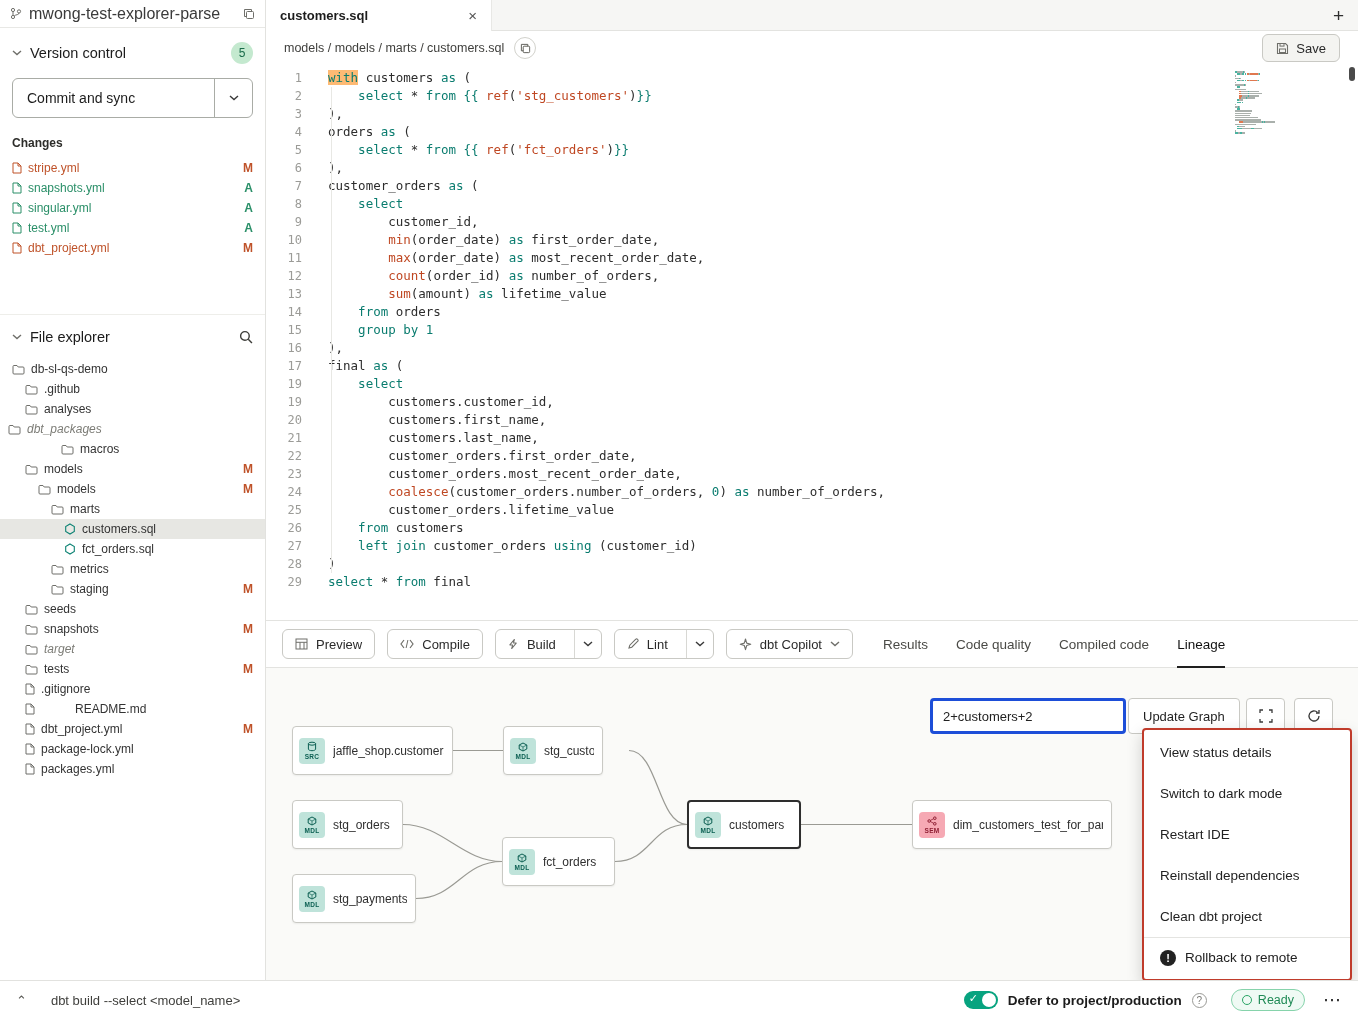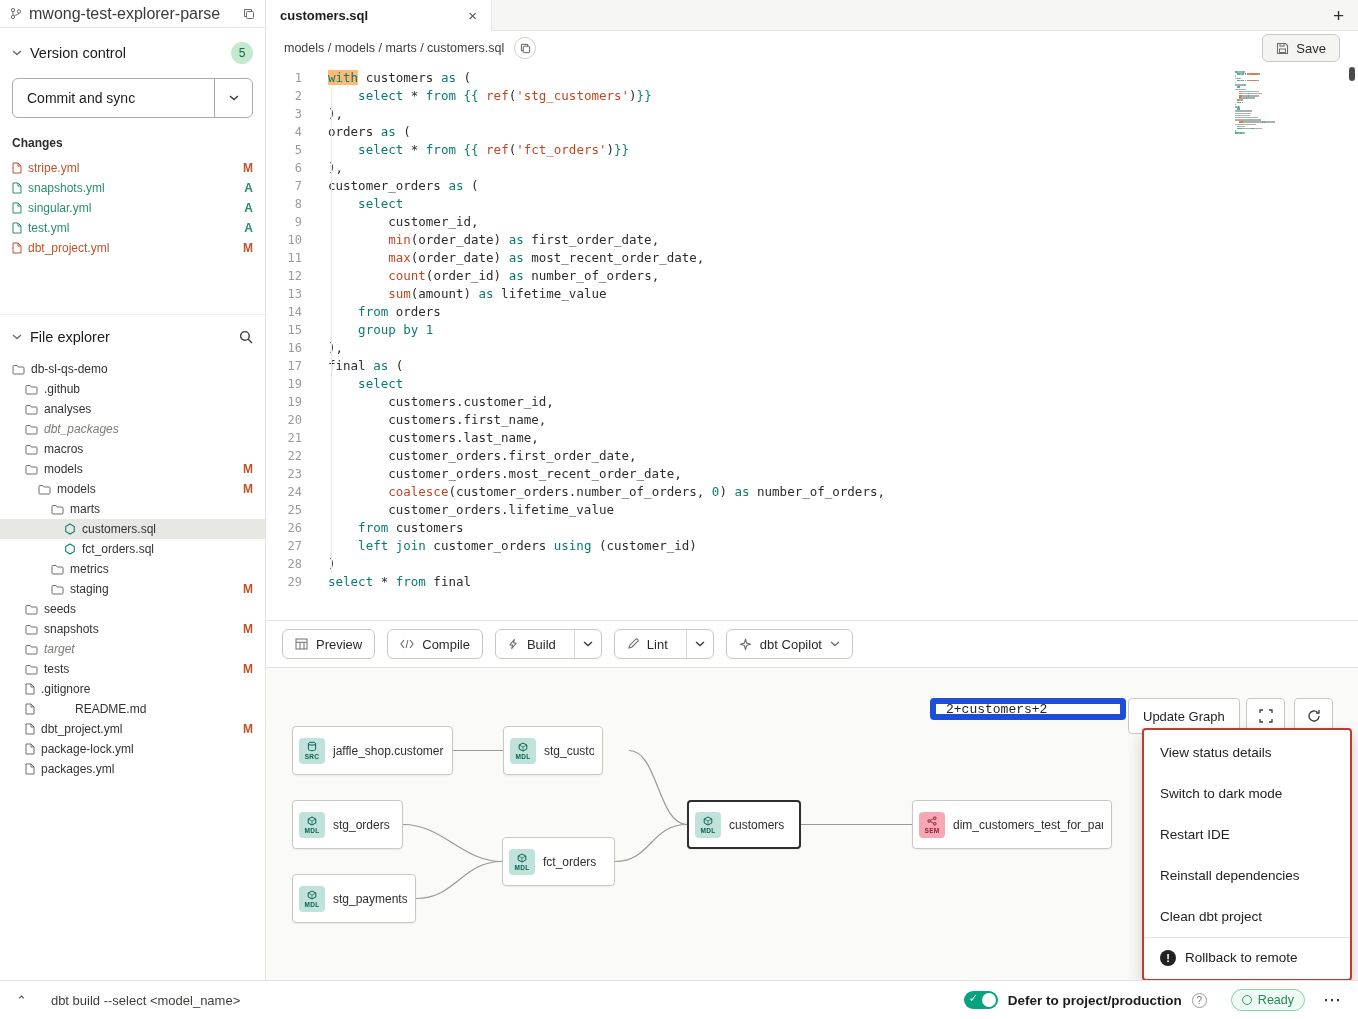--- a/index.html
+++ b/index.html
@@ -81,22 +81,22 @@
   .lineage{position:relative;height:312px;background:#fafaf8;overflow:hidden}
   #edges{position:absolute;left:0;top:0}
   .lnode{position:absolute;height:49px;background:#fff;border:1px solid #c9c9c4;border-radius:4px;display:flex;align-items:center;
     gap:8px;padding:0 8px 0 6px;box-shadow:0 1px 2px rgba(0,0,0,.06);font-size:12px;color:#2f2f2f;cursor:pointer}
   .lnode.hl{border:2px solid #2e2e2e}
   .nbadge{width:26px;height:26px;border-radius:4px;display:flex;flex-direction:column;align-items:center;justify-content:center;gap:1px;flex:none}
   .nbadge.SRC,.nbadge.MDL{background:#bfe3da;color:#0b5f52}
   .nbadge.SEM{background:#f6a9b4;color:#8f1f33}
   .btxt{font-size:6.5px;font-weight:700;letter-spacing:.3px}
   .nlabel{white-space:nowrap;overflow:hidden}
-  .lsearch{position:absolute;left:664px;top:30px;width:196px;height:22px;border:6px solid #1d4ed8;border-radius:4px;
-    padding:0 10px;font-size:13px;background:#fff;color:#222;font-family:Liberation Mono, monospace}
+  .lsearch{position:absolute;left:664px;top:30px;width:196px;height:36px;border:3px solid #1d4ed8;border-radius:4px;
+    padding:0 10px;font-size:13px;background:#fff;color:#222;font-family:Liberation Sans, sans-serif}
   .update-btn{position:absolute;left:862px;top:30px;height:36px;padding:0 14px;border:1px solid #c9c9c4;border-radius:4px;
     background:#fff;font-size:13px;color:#1f1f1f;cursor:pointer;font-family:inherit}
   .icon-btn{position:absolute;top:30px;width:39px;height:36px;border:1px solid #c9c9c4;border-radius:4px;background:#fff;
     display:flex;align-items:center;justify-content:center;color:#3a3a3a;cursor:pointer}
   .icon-btn.fs{left:980px}
   .icon-btn.rf{left:1028px}
   .ctx-menu{position:absolute;left:876px;top:60px;width:210px;background:#fff;border:2px solid #c03b2b;border-radius:4px;
     box-shadow:0 6px 16px rgba(0,0,0,.18);z-index:5;padding:2px 0}
   .menu-item{height:41px;display:flex;align-items:center;gap:9px;padding:0 16px;font-size:13.5px;color:#222;cursor:pointer}
   .menu-item.sep{border-top:1px solid #e4e4e1;height:40px}
@@ -249,29 +249,29 @@
           <span class="tree-label">.github</span>
         </div>
         <div class="tree-row" style="padding-left: 25px;">
           <span class="ic ">
             <svg width="13" height="11" viewBox="0 0 13 11">
               <path d="M1 2.5a1 1 0 011-1h3l1.2 1.5H11a1 1 0 011 1V9a1 1 0 01-1 1H2a1 1 0 01-1-1z" fill="none" stroke="currentColor"></path>
             </svg>
           </span>
           <span class="tree-label">analyses</span>
         </div>
-        <div class="tree-row italic" style="padding-left: 25px;">
+        <div class="tree-row italic" style="padding-left: 8px;">
           <span class="ic ">
             <svg width="13" height="11" viewBox="0 0 13 11">
               <path d="M1 2.5a1 1 0 011-1h3l1.2 1.5H11a1 1 0 011 1V9a1 1 0 01-1 1H2a1 1 0 01-1-1z" fill="none" stroke="currentColor"></path>
             </svg>
           </span>
           <span class="tree-label">dbt_packages</span>
         </div>
-        <div class="tree-row" style="padding-left: 25px;">
+        <div class="tree-row" style="padding-left: 25px; margin-left: 36px;">
           <span class="ic ">
             <svg width="13" height="11" viewBox="0 0 13 11">
               <path d="M1 2.5a1 1 0 011-1h3l1.2 1.5H11a1 1 0 011 1V9a1 1 0 01-1 1H2a1 1 0 01-1-1z" fill="none" stroke="currentColor"></path>
             </svg>
           </span>
           <span class="tree-label">macros</span>
         </div>
         <div class="tree-row" style="padding-left: 25px;">
           <span class="ic ">
             <svg width="13" height="11" viewBox="0 0 13 11">
@@ -781,20 +781,26 @@
               <path d="M6.5 1l1.2 4.1 4 1.2-4 1.2-1.2 4.1-1.2-4.1-4-1.2 4-1.2z" fill="none" stroke="currentColor" stroke-width="1.1" stroke-linejoin="round"></path>
             </svg>
           </span>
         <span>dbt Copilot</span>
         <span class="ic">
             <svg width="10" height="6" viewBox="0 0 10 6">
               <path d="M1 1l4 3.5L9 1" fill="none" stroke="currentColor" stroke-width="1.4"></path>
             </svg>
           </span>
       </button>
+      <div id="result-tabs">
+          <div class="rtab">Results</div>
+          <div class="rtab">Code quality</div>
+          <div class="rtab">Compiled code</div>
+          <div class="rtab active">Lineage</div>
+        </div>
     </div>
 
     <div class="lineage">
       <svg id="edges" width="1092" height="312">
           <path d="M187 82.5 C212 82.5 212 82.5 237 82.5" fill="none" stroke="#9a9a94" stroke-width="1.2"></path>
           <path d="M363 82.5 C392 82.5 392 156.5 421 156.5" fill="none" stroke="#9a9a94" stroke-width="1.2"></path>
           <path d="M137 156.5 C177 156.5 196 193.5 236 193.5" fill="none" stroke="#9a9a94" stroke-width="1.2"></path>
           <path d="M150 230.5 C190 230.5 196 193.5 236 193.5" fill="none" stroke="#9a9a94" stroke-width="1.2"></path>
           <path d="M349 193.5 C385 193.5 385 156.5 421 156.5" fill="none" stroke="#9a9a94" stroke-width="1.2"></path>
           <path d="M535 156.5 C575 156.5 606 156.5 646 156.5" fill="none" stroke="#9a9a94" stroke-width="1.2"></path>

